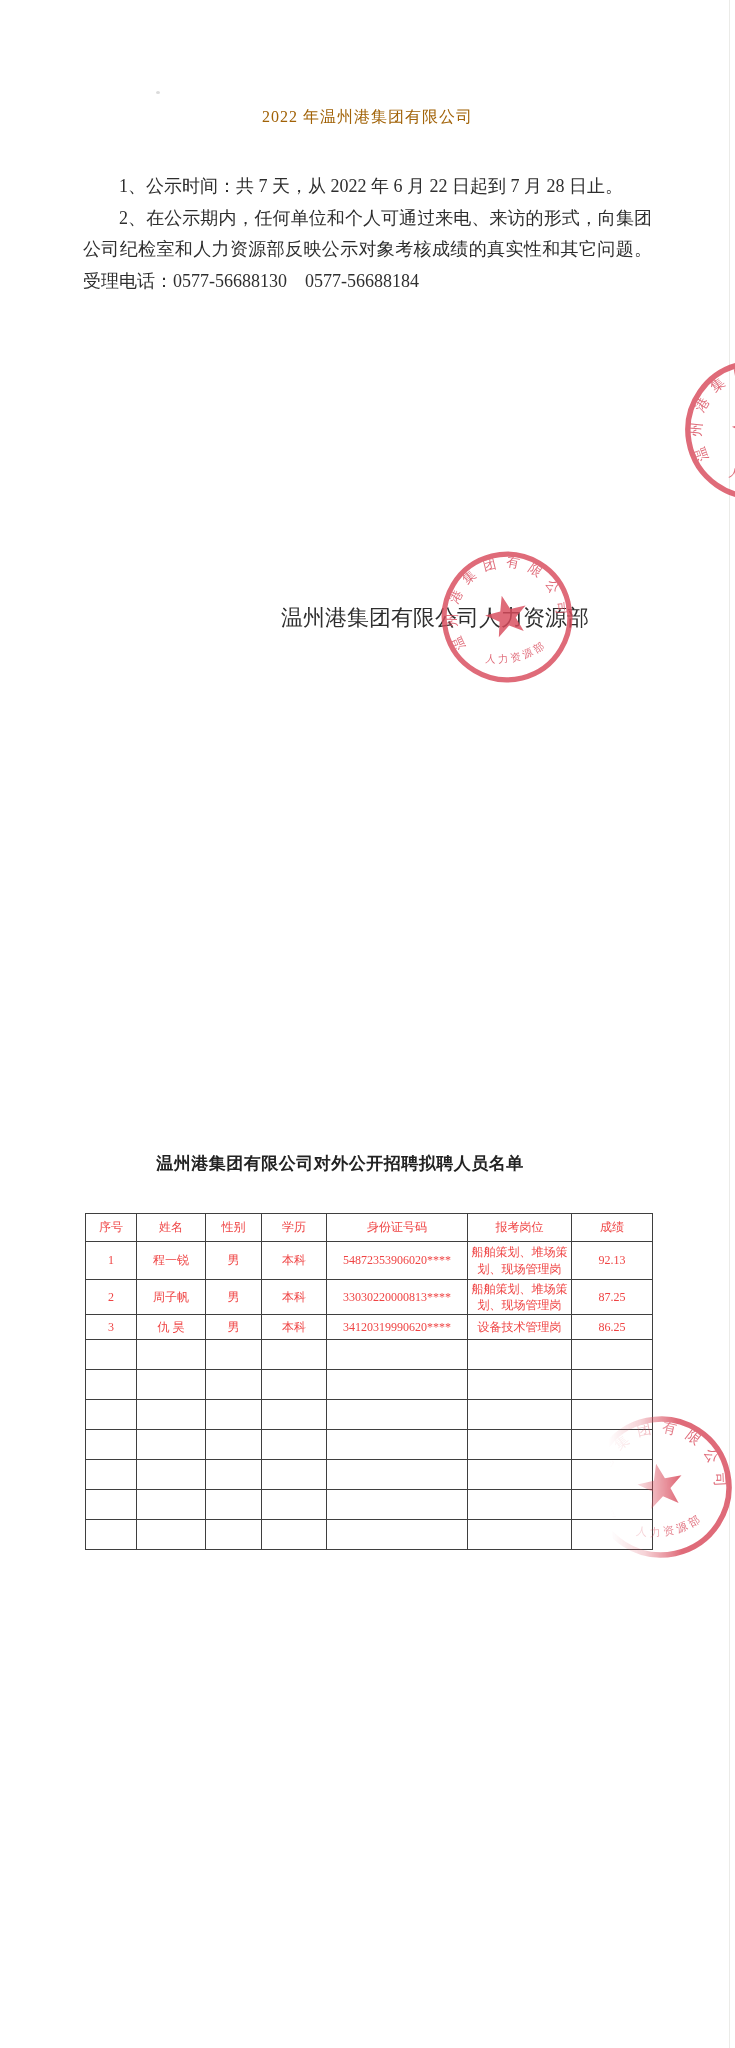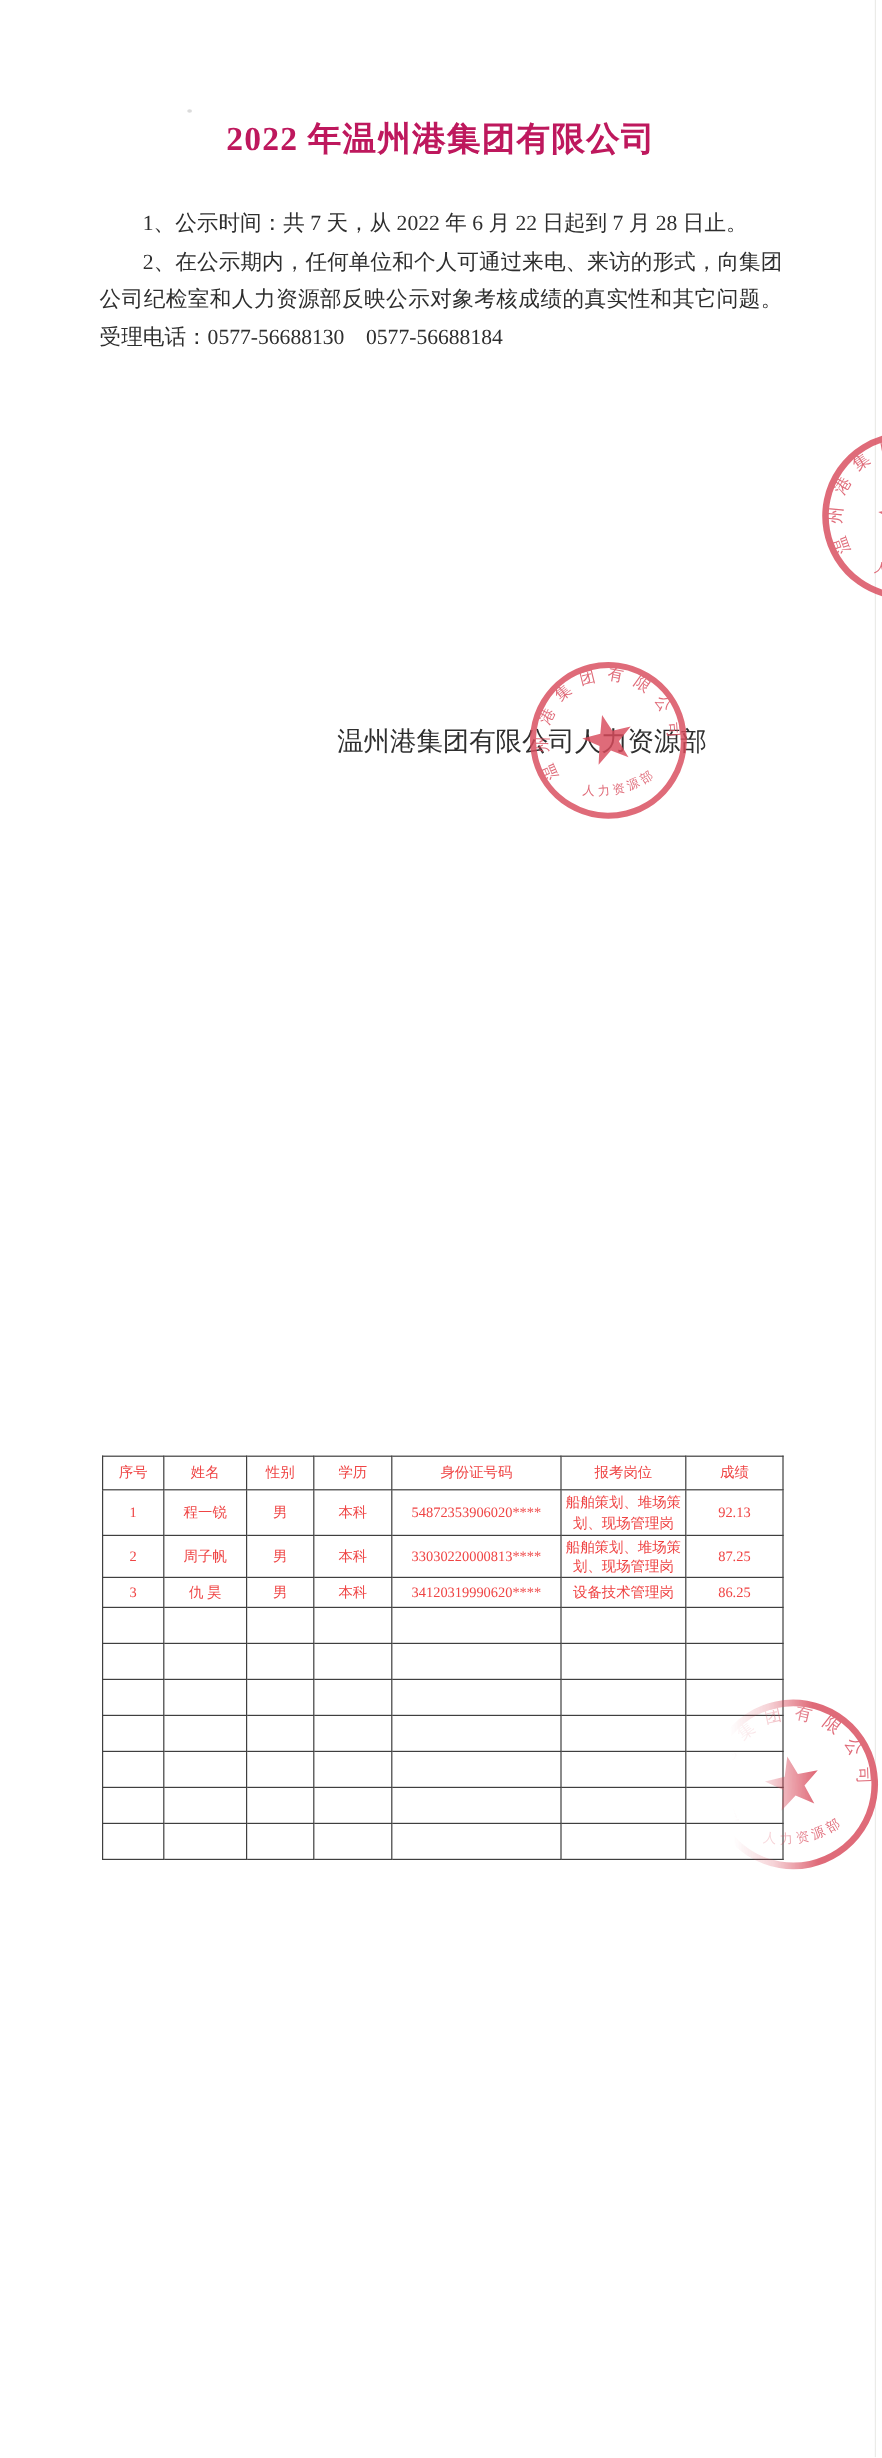--- a/index.html
+++ b/index.html
@@ -11,22 +11,22 @@
     position:absolute; top:0; right:5px; width:1px; height:2048px;
     background:#ebebe8;
   }
   .speck {
     position:absolute; left:156px; top:91px; width:4px; height:3px;
     background:rgba(90,90,90,.22); border-radius:50%;
   }
   
   .notice { position:absolute; left:83px; top:100px; width:569px; }
   .doc-title {
-    text-align:center; font-weight:bold; font-size:28px; line-height:34px;
-    color:#be185d; letter-spacing:1px;
+    text-align:center; font-weight:normal; font-size:16px; line-height:34px;
+    color:#a16207; letter-spacing:1px;
   }
   .body-text {
     margin-top:37px; font-size:18px; line-height:31.5px;
     text-align:justify; word-break:break-all; color:#2e2e2e;
   }
   .body-text p { margin:0; text-indent:2em; }
   .attachment-line { margin-top:32px; }
   .sign-block {
     position:absolute; left:72px; top:602px; width:569px;
     font-size:22px; line-height:31px; color:#2e2e2e;
@@ -99,20 +99,21 @@
     <svg viewBox="-100 -100 200 200">
       <circle r="86" fill="none" stroke="currentColor" stroke-width="7"></circle>
       <polygon fill="currentColor" points="0,-30 -7.1,-9.7 -28.5,-9.3 -11.4,3.7 -17.6,24.3 0,12 17.6,24.3 11.4,3.7 28.5,-9.3 7.1,-9.7"></polygon>
       <path id="seal-arc-2" d="M -60,34 A 69 69 0 1 1 60,34" fill="none"></path>
       <path id="seal-bot-2" d="M -48,50 Q 0,72 48,50" fill="none"></path>
       <text font-size="18" letter-spacing="12"><textPath href="#seal-arc-2" startOffset="50%" text-anchor="middle">温州港集团有限公司</textPath></text>
       <text font-size="14" letter-spacing="4"><textPath href="#seal-bot-2" startOffset="50%" text-anchor="middle">人力资源部</textPath></text>
     </svg>
   </div>
 
+  <div class="roster-title">温州港集团有限公司对外公开招聘拟聘人员名单</div>
 
   <table class="roster">
     <colgroup>
       <col style="width:51px">
         <col style="width:69px">
         <col style="width:56px">
       <col style="width:65px">
         <col style="width:141px">
         <col style="width:104px">
         <col style="width:81px">

